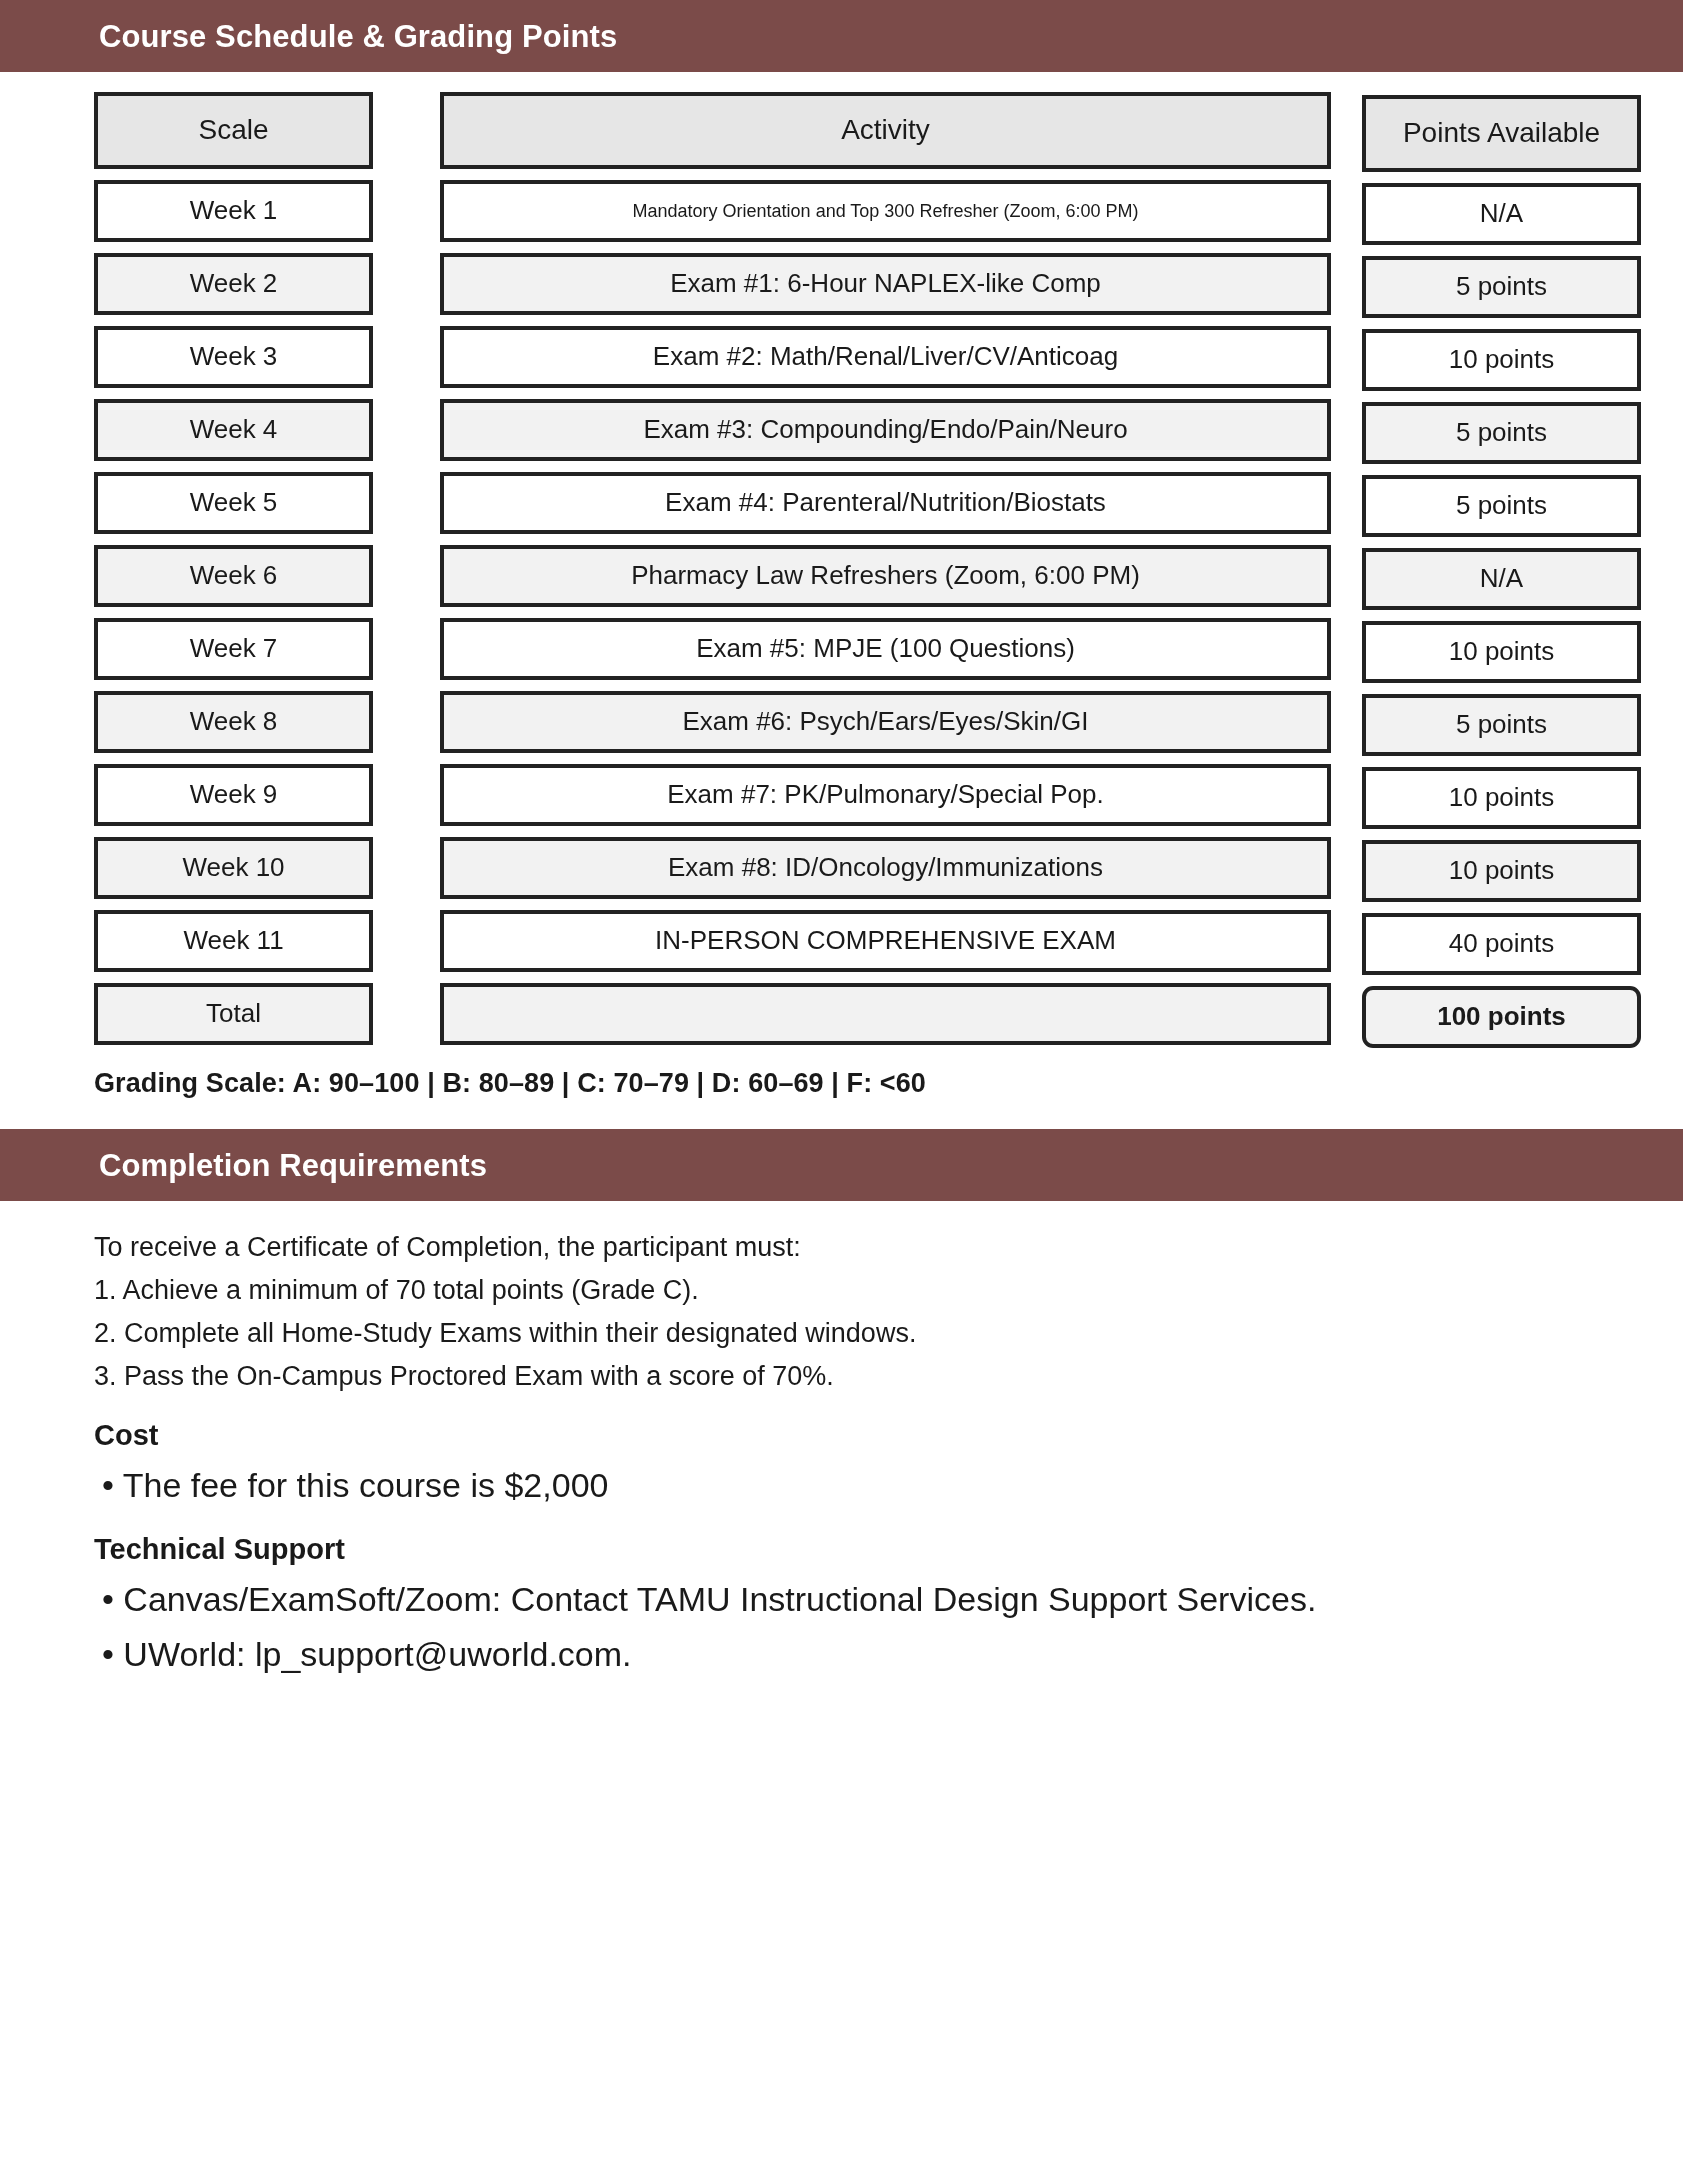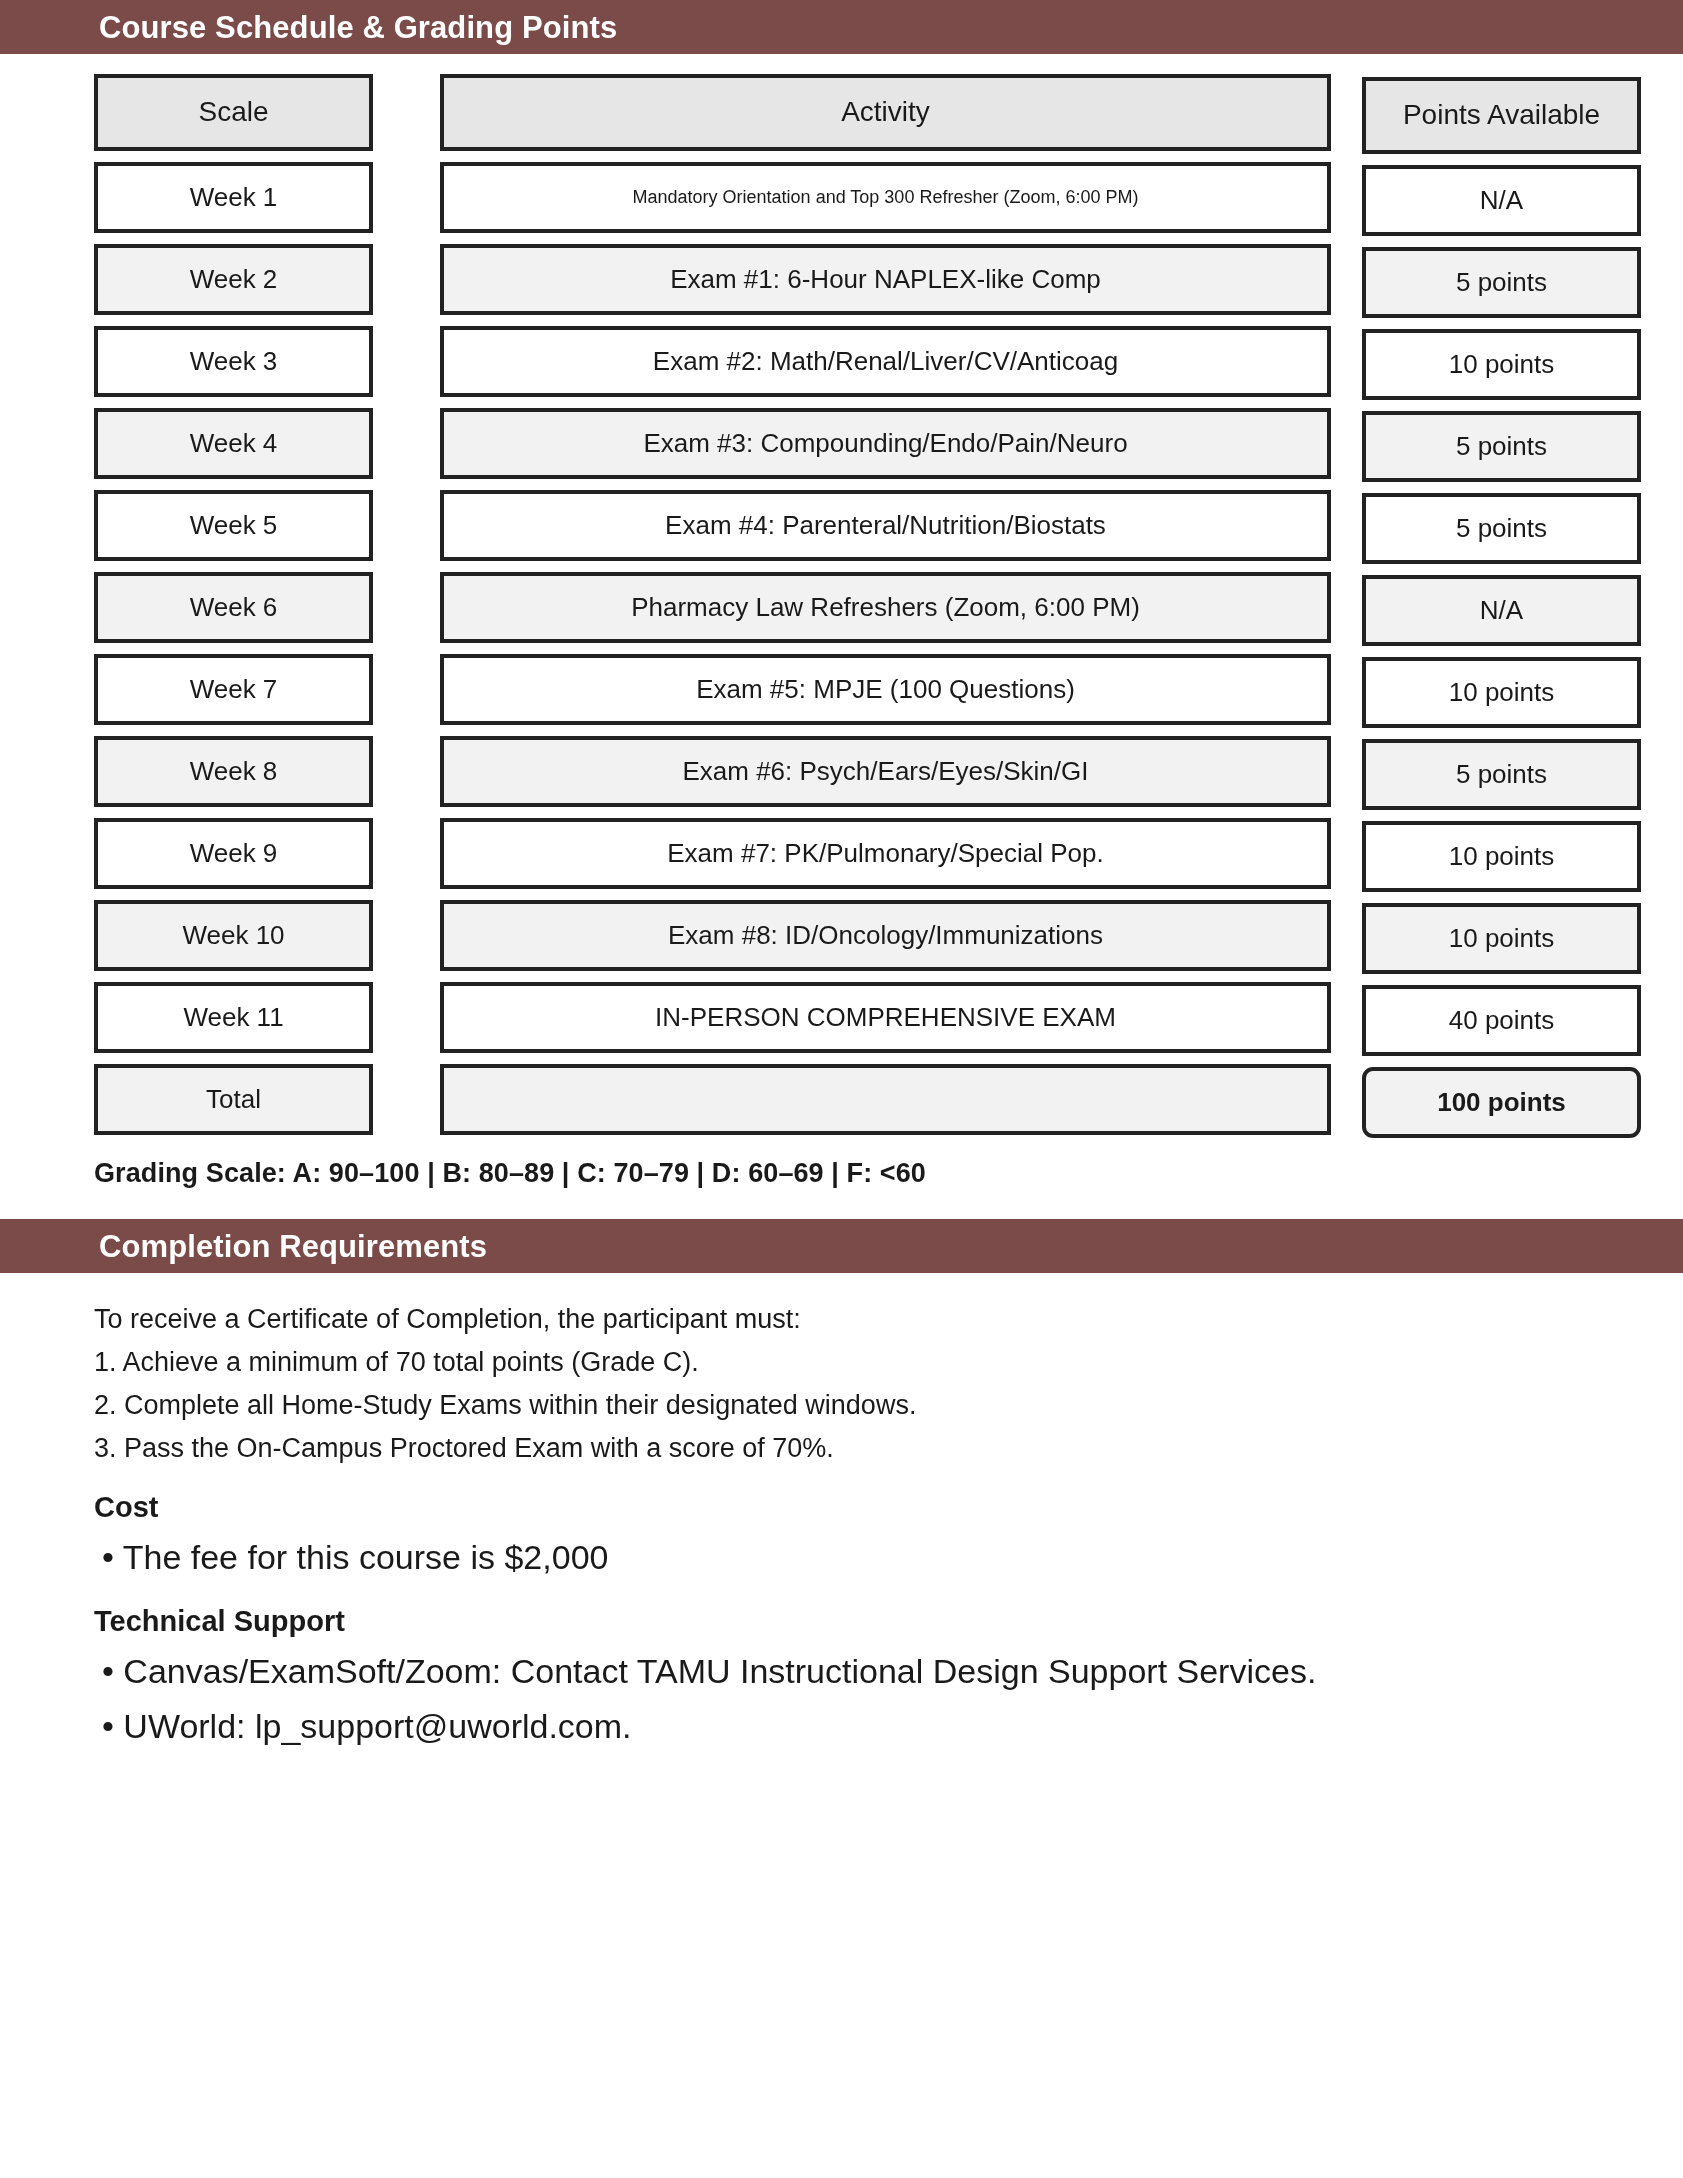--- a/index.html
+++ b/index.html
@@ -12,21 +12,21 @@
     background: #ffffff;
     font-family: "Liberation Sans", sans-serif;
     color: #1a1a1a;
     overflow: hidden;
     position: relative;
   }
 
   
   .section-bar {
     background: #7b4b49;
-    height: 54px;
+    height: 72px;
     display: flex;
     align-items: center;
     box-sizing: border-box;
     padding-left: 99px;
     width: 1683px;
   }
   .section-bar .bar-title {
     color: #ffffff;
     font-size: 31px;
     font-weight: bold;
@@ -79,21 +79,21 @@
   }
   .row-head .cell {
     background: #e6e6e6;
     height: 77px;
     font-size: 28px;
   }
   .row-head .col-points {
     height: 77px;
   }
   .sched-row.body-row .cell {
-    height: 71px;
+    height: 62px;
   }
   .sched-row.shaded .cell {
     background: #f2f2f2;
   }
   .cell.small-text {
     font-size: 18px;
   }
   .cell.bold-text {
     font-weight: bold;
     border-radius: 11px;

